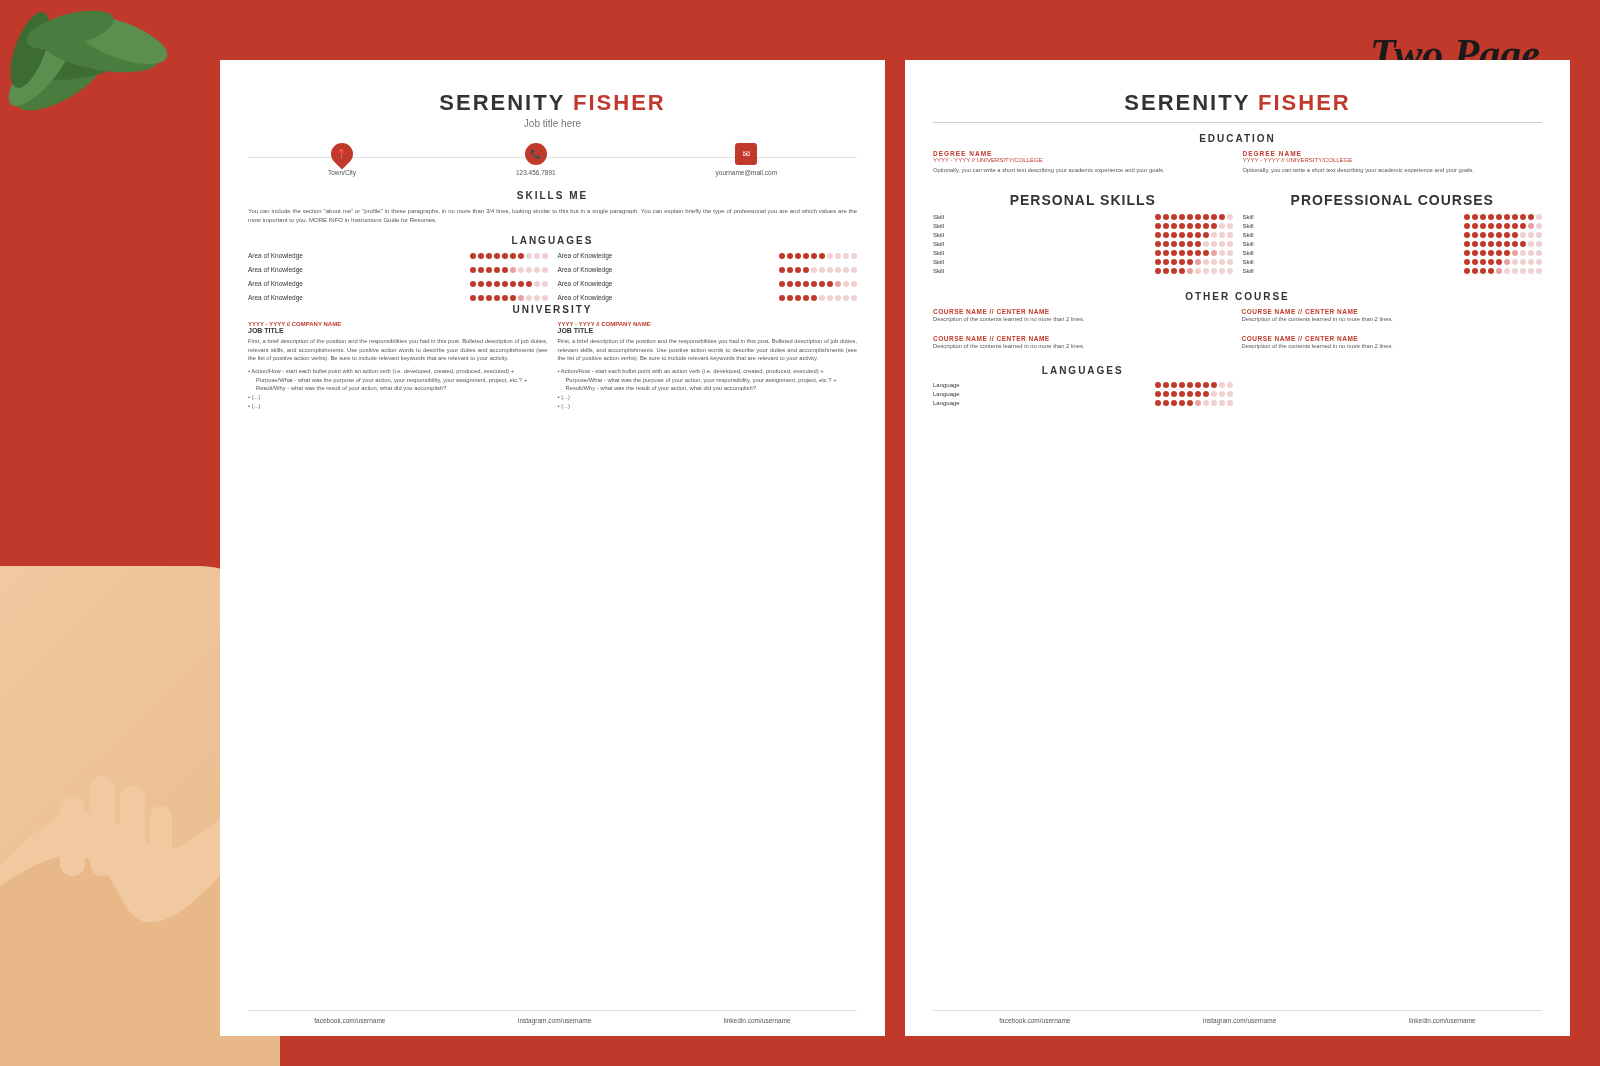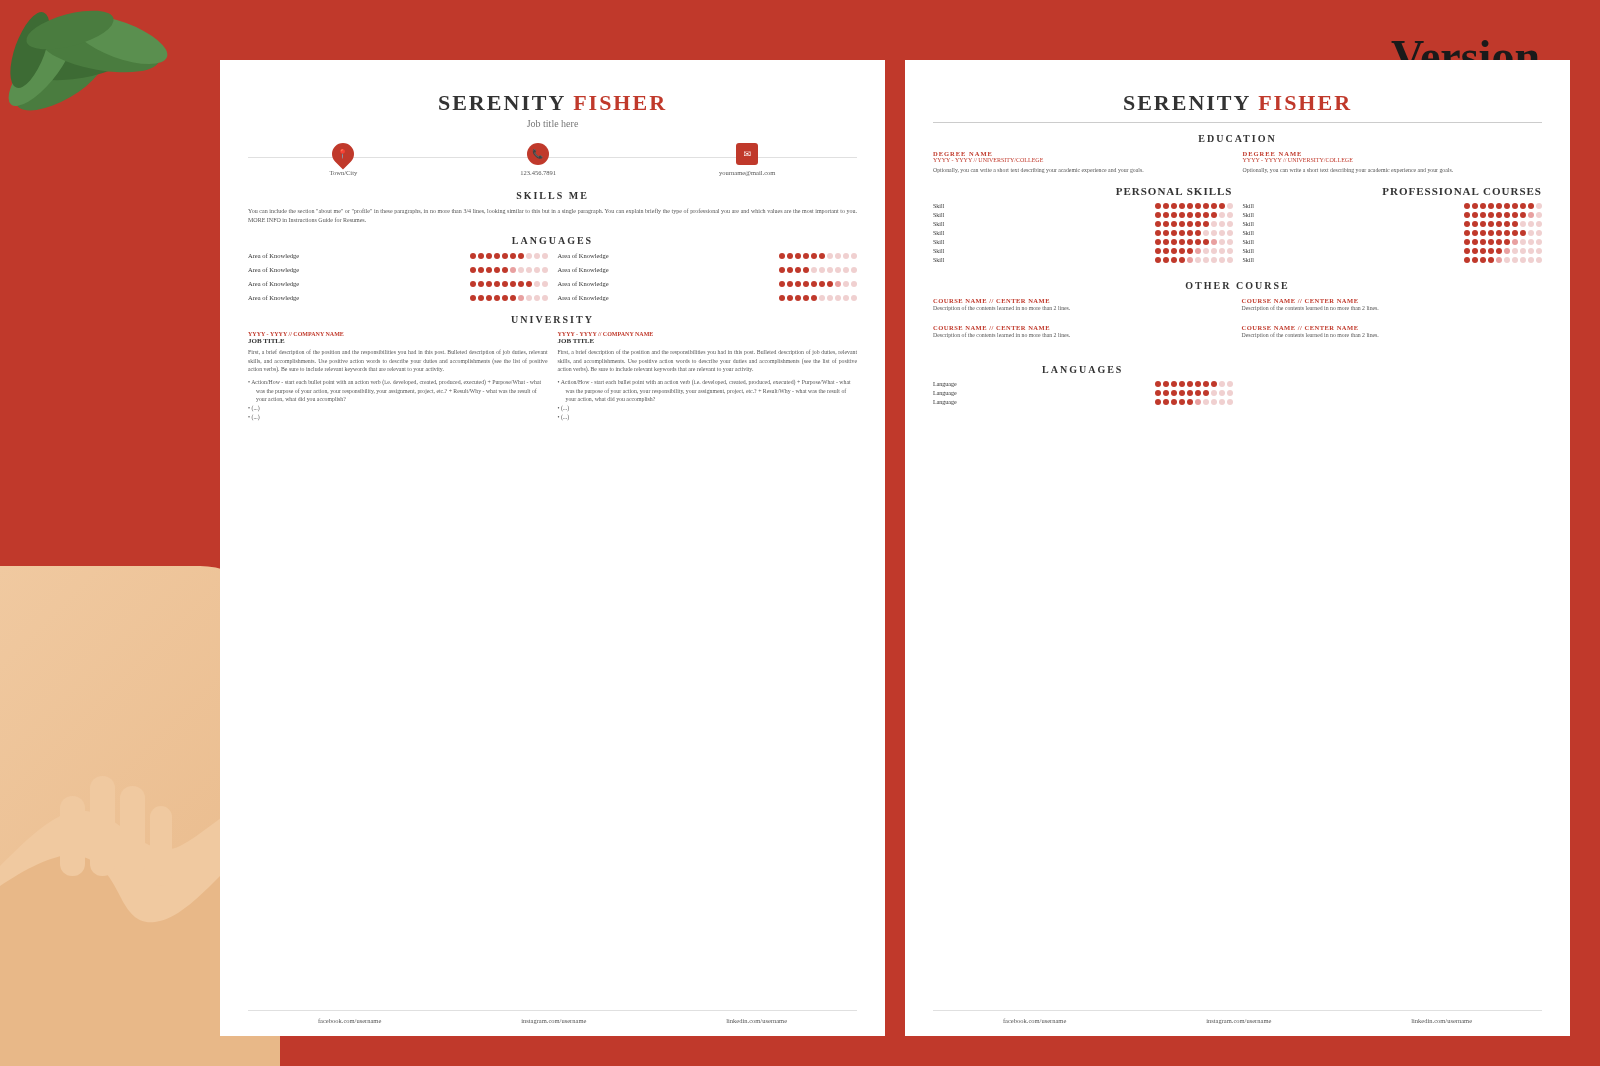--- a/index.html
+++ b/index.html
@@ -52,21 +52,20 @@
     }
     
     .pages-container {
       position: absolute;
       top: 60px;
       left: 220px;
       right: 30px;
       bottom: 30px;
       display: flex;
       gap: 20px;
-      font-family: Liberation Serif, serif;
     }
     .page {
       background: white;
       flex: 1;
       padding: 30px 28px;
       overflow: hidden;
       position: relative;
       font-size: 7.5px;
       color: #333;
     }
@@ -133,21 +132,20 @@
       color: #555;
       text-align: center;
     }
     
     .section-title {
       text-align: center;
       font-size: 10px;
       font-weight: 900;
       letter-spacing: 2px;
       margin-bottom: 6px;
-      margin-top: 10px;
     }
     .about-text {
       font-size: 6px;
       line-height: 1.5;
       color: #555;
       text-align: justify;
       margin-bottom: 10px;
     }
     
     .expertise-grid {
@@ -263,25 +261,26 @@
       line-height: 1.5;
     }
     
     .skills-section {
       display: grid;
       grid-template-columns: 1fr 1fr;
       gap: 10px;
       margin-top: 10px;
     }
     .skills-title {
-      font-size: 11px;
+      font-size: 14px;
       font-weight: 900;
       letter-spacing: 1px;
-      text-align: right;
+      text-align: center;
       margin-bottom: 6px;
+      margin-top: 7px;
     }
     .skill-item {
       display: flex;
       align-items: center;
       justify-content: space-between;
       margin-bottom: 3px;
     }
     .skill-label {
       font-size: 6px;
       color: #333;
@@ -353,20 +352,21 @@
     <path d="M0,500 L0,320 C30,300 60,285 80,290 C100,295 110,310 120,330 C130,350 140,360 160,355 C180,350 200,330 220,310 C240,290 265,280 280,285 L280,500 Z" fill="#e8b888"></path>
 
     <rect x="60" y="230" width="25" height="80" rx="12" fill="#f0c9a0"></rect>
     <rect x="90" y="210" width="25" height="100" rx="12" fill="#f0c9a0"></rect>
     <rect x="120" y="220" width="25" height="90" rx="12" fill="#f0c9a0"></rect>
     <rect x="150" y="240" width="22" height="80" rx="11" fill="#f0c9a0"></rect>
   </svg>
 </div>
 
 <div class="top-label">
+  <div class="two-page">Two Page</div>
   <div class="version">Version</div>
 </div>
 
 <div class="pages-container">
 
   <div class="page">
 
     <div class="page1-name">
       <span>SERENITY</span>
       <span class="red">FISHER</span>

